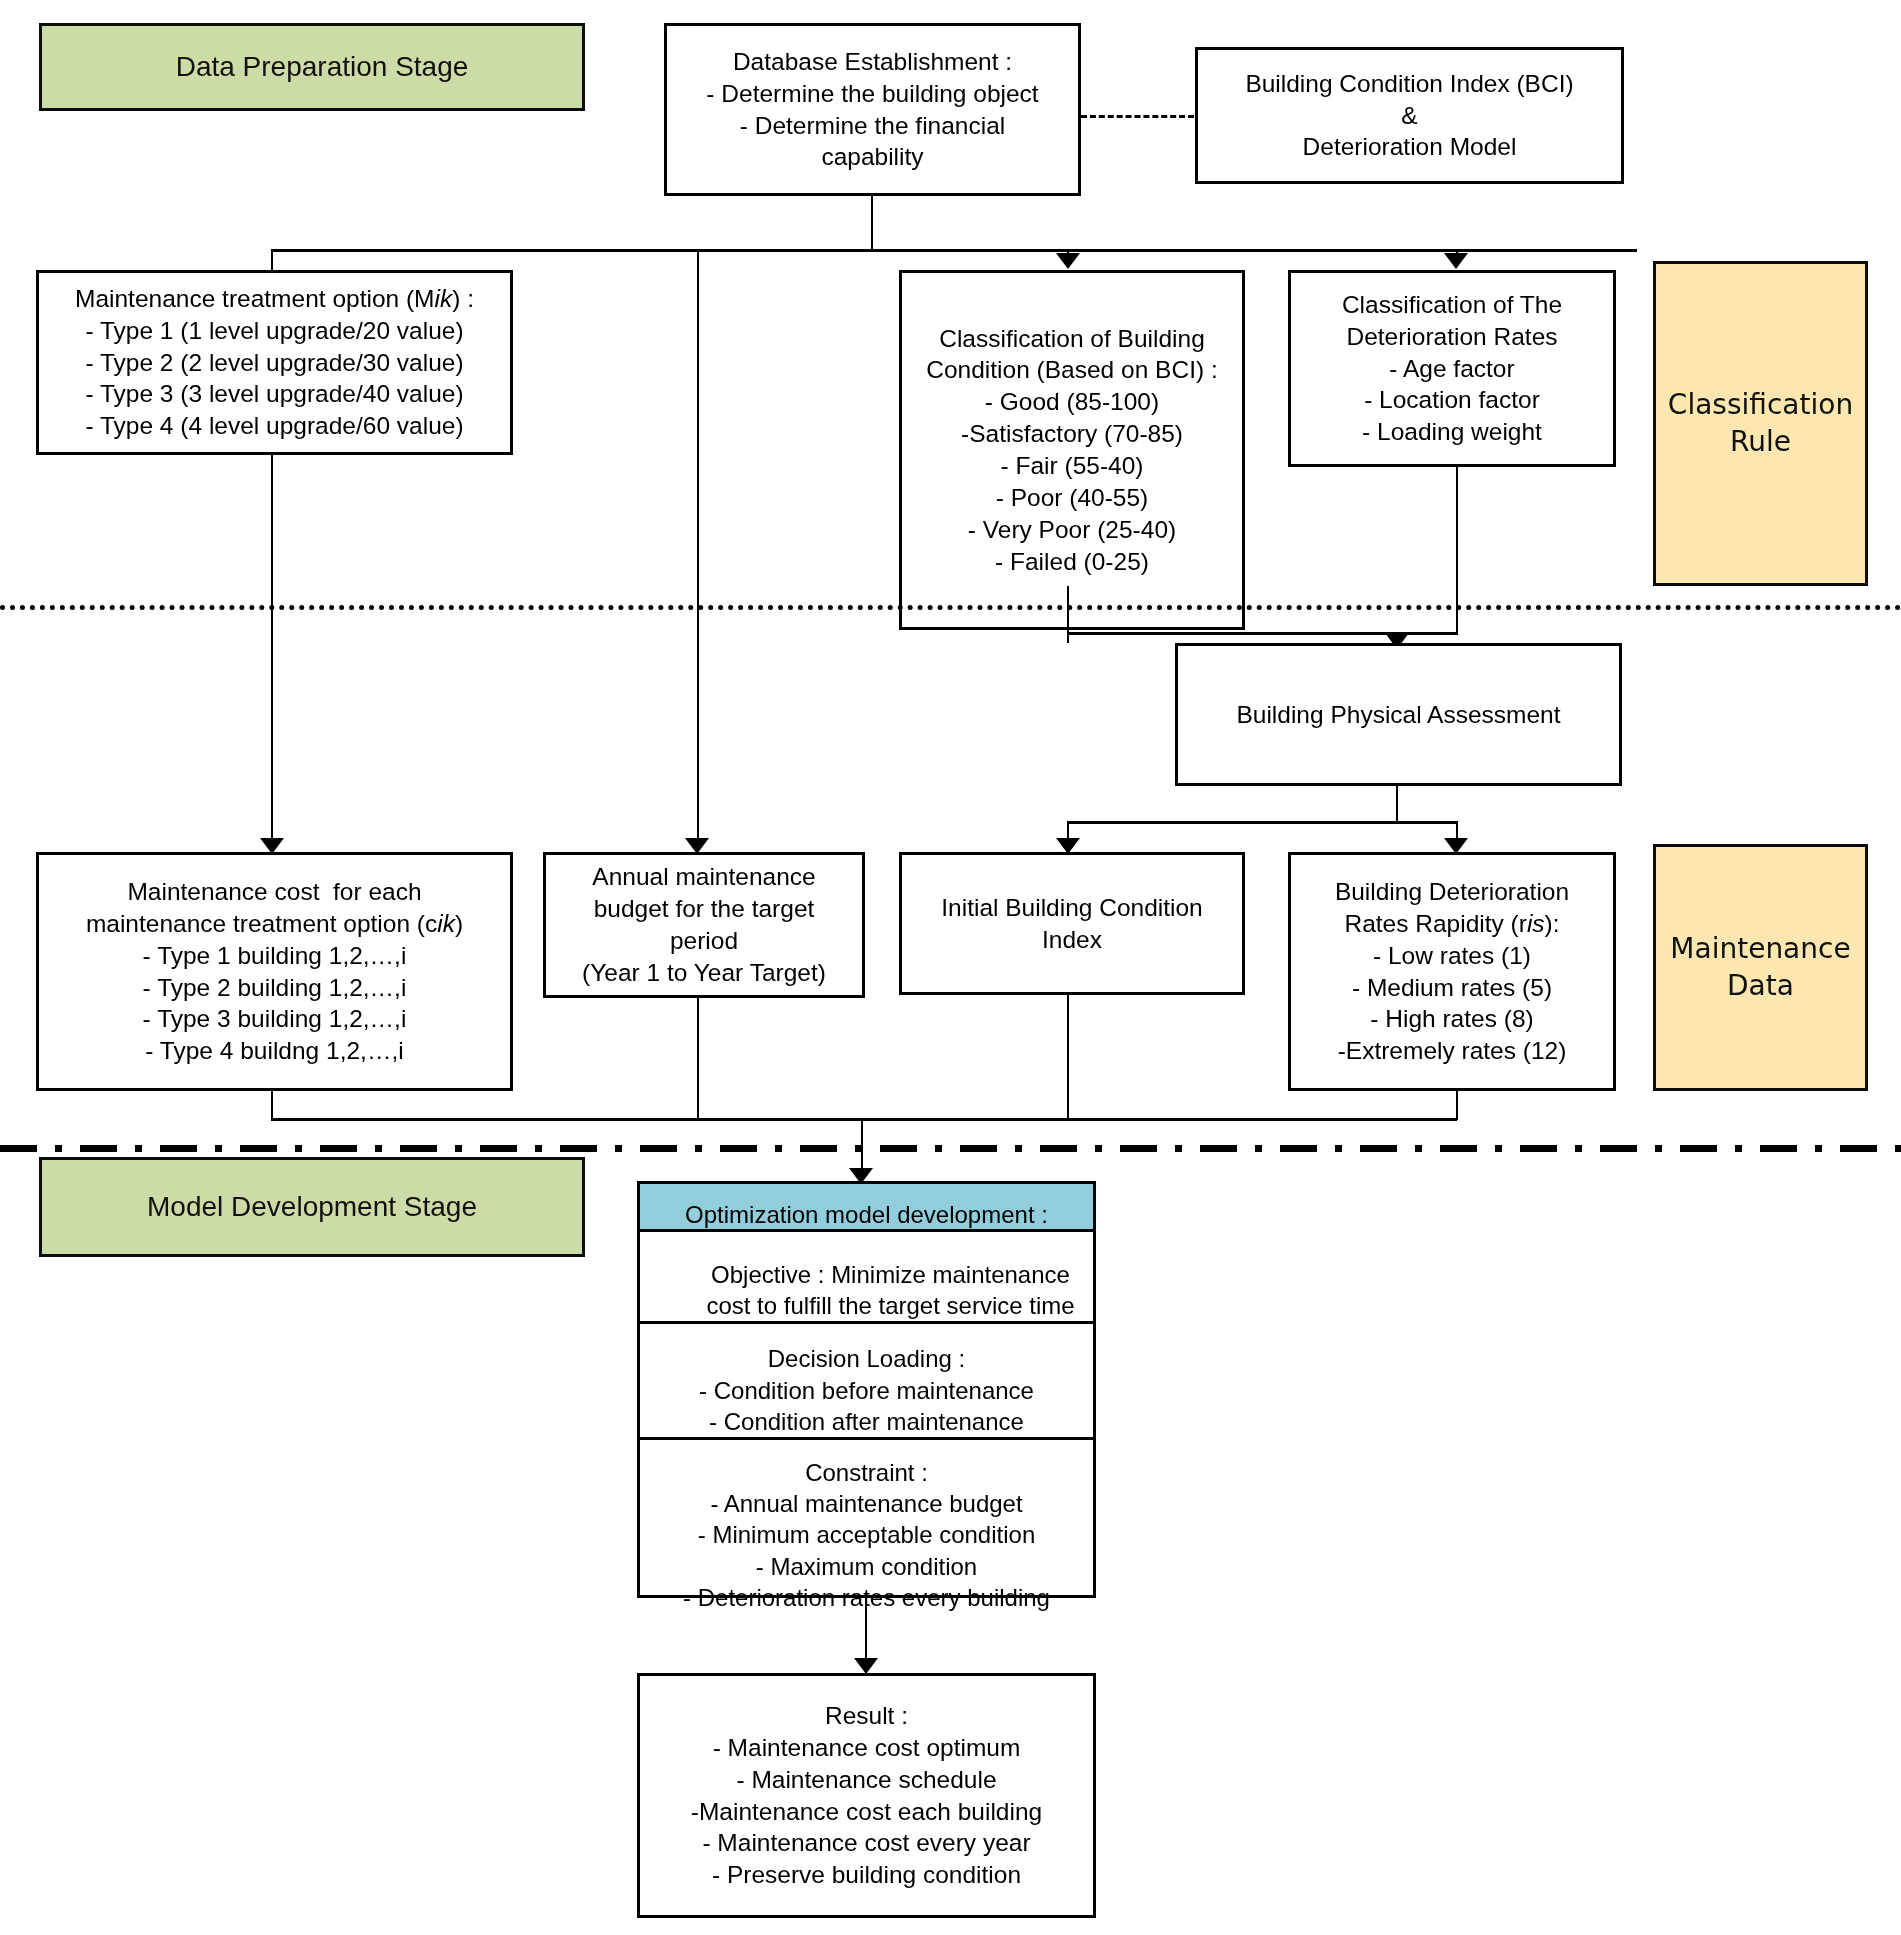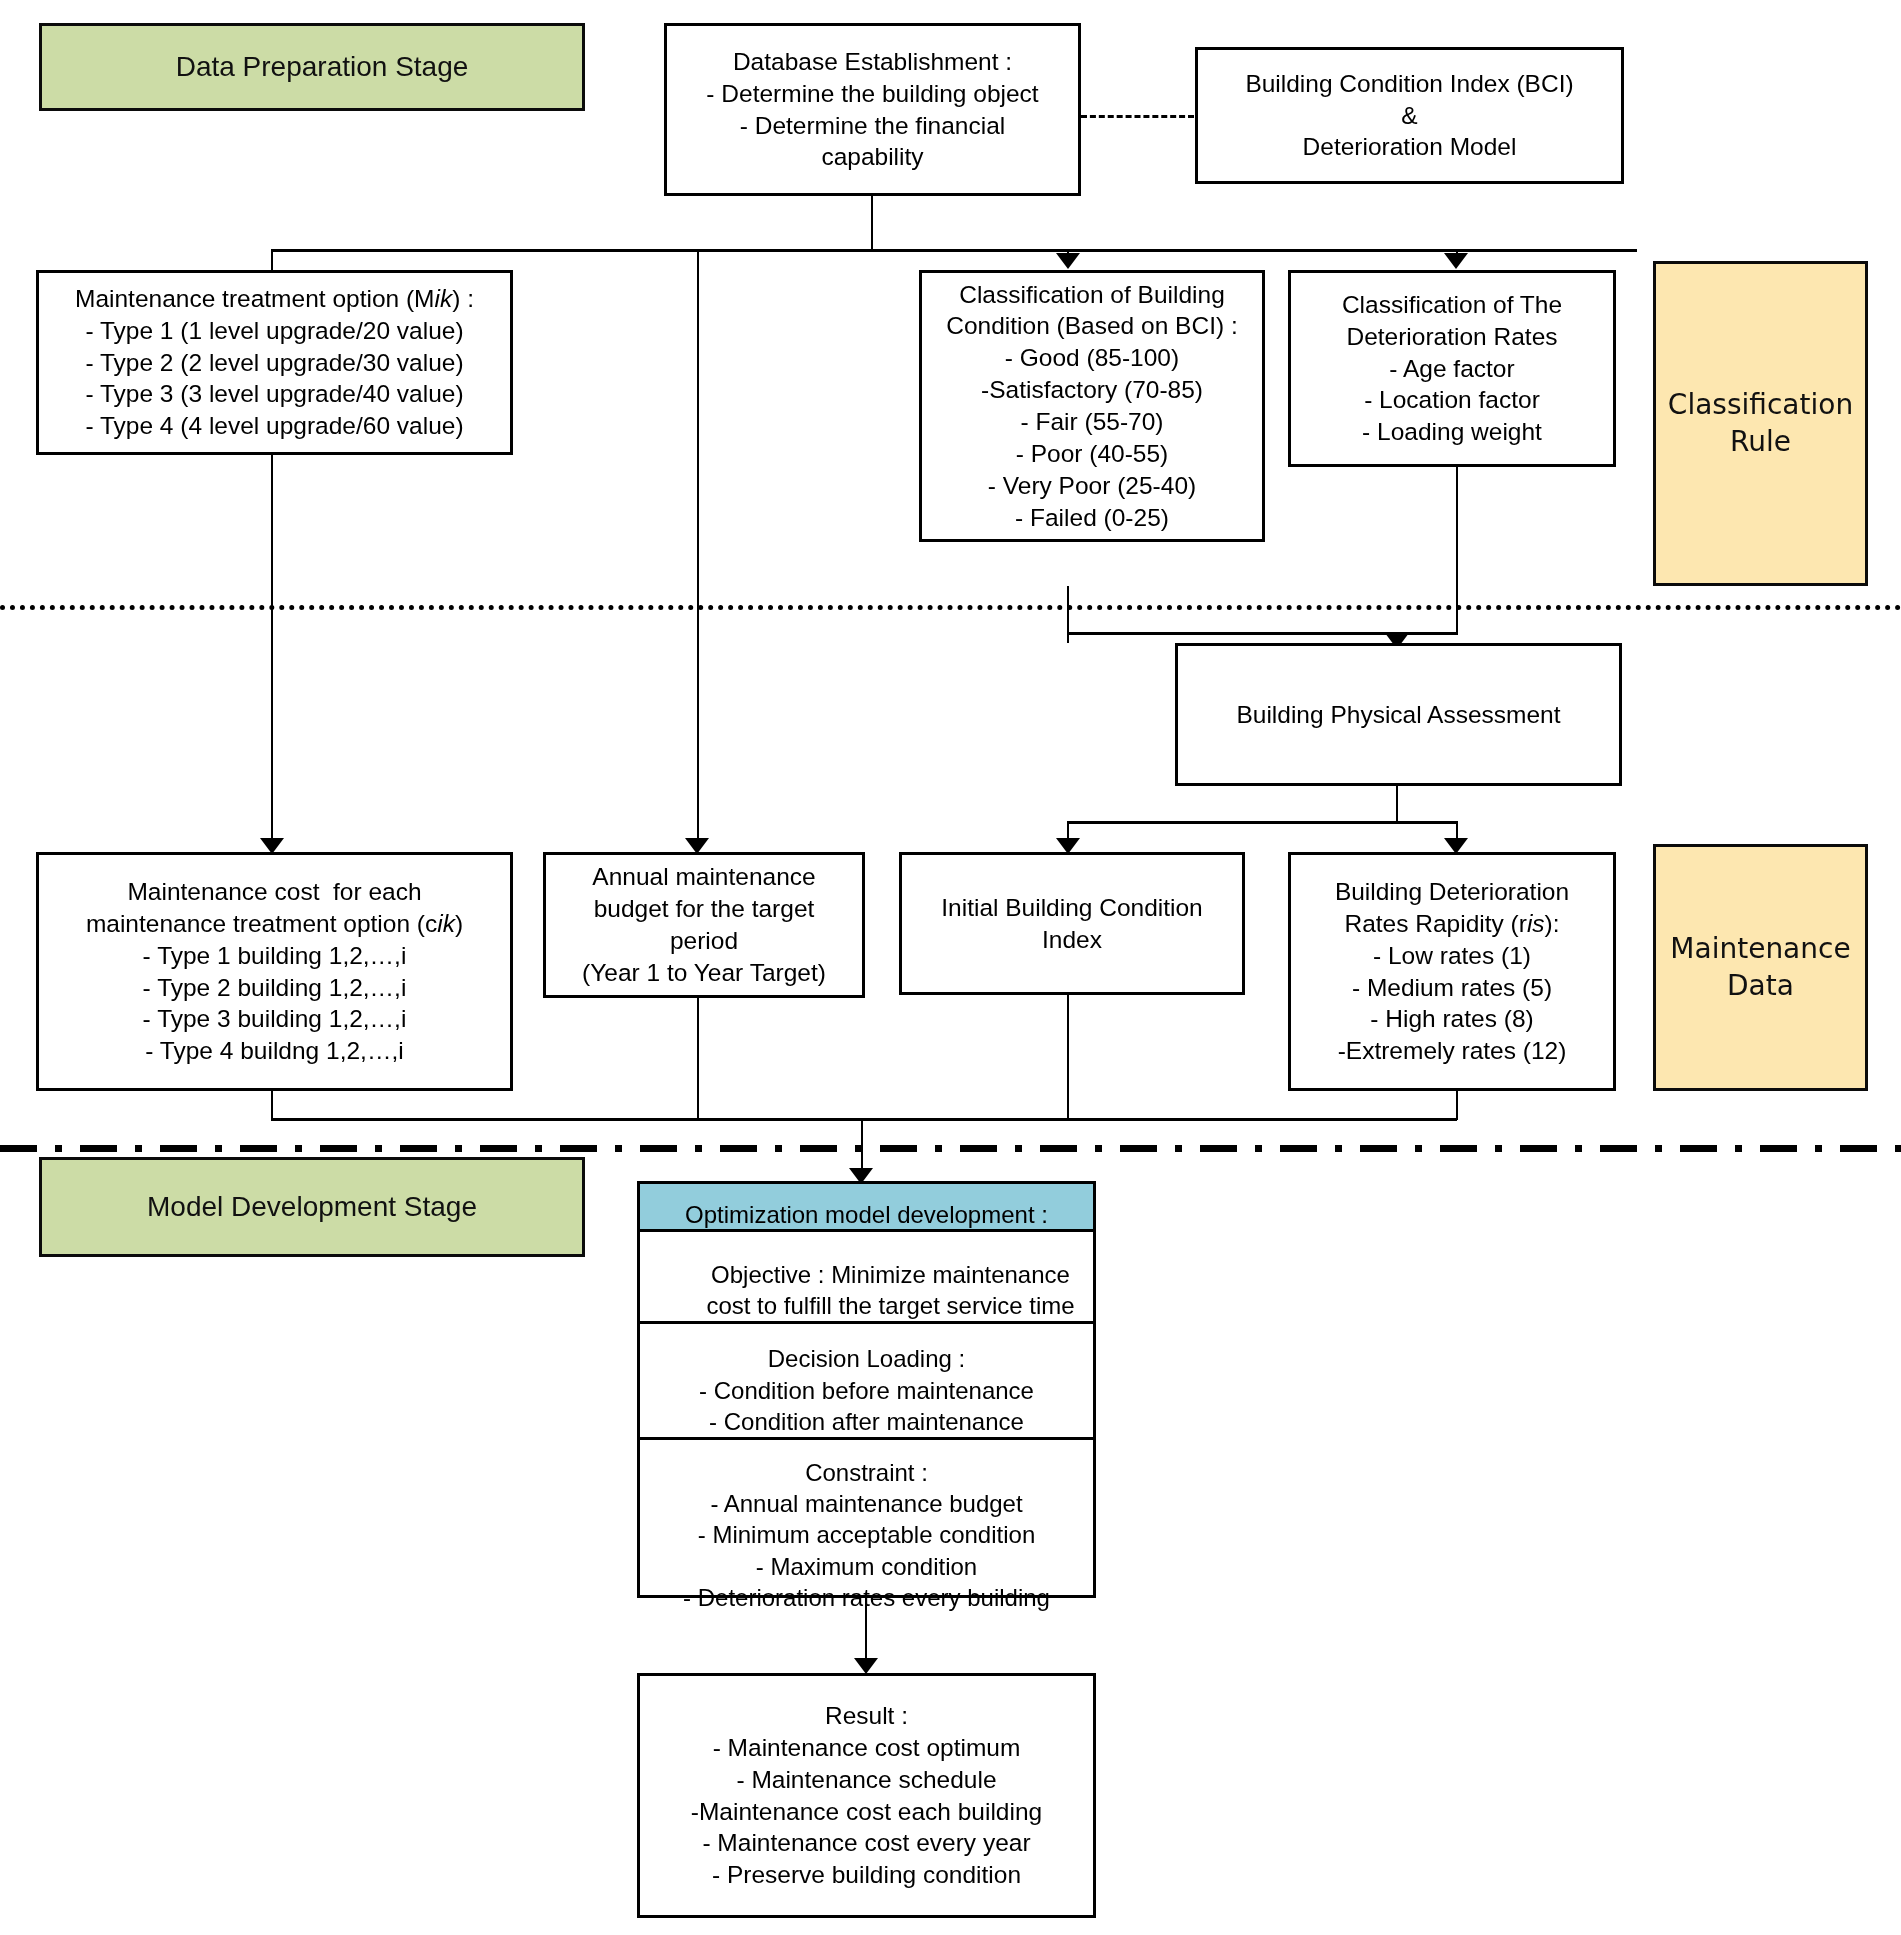--- a/index.html
+++ b/index.html
@@ -87,27 +87,27 @@
   <div class="box body-txt" style="left:36px;top:270px;width:477px;height:185px;">
     <span class="lines">
       <span class="ln"><span>Maintenance treatment option (M</span><span class="it">ik</span><span>) :</span></span>
       <span class="ln">- Type 1 (1 level upgrade/20 value)</span>
       <span class="ln">- Type 2 (2 level upgrade/30 value)</span>
       <span class="ln">- Type 3 (3 level upgrade/40 value)</span>
       <span class="ln">- Type 4 (4 level upgrade/60 value)</span>
     </span>
   </div>
 
-  <div class="box body-txt" style="left:899px;top:270px;width:346px;height:272px;margin-left:20px;">
+  <div class="box body-txt" style="left:899px;top:270px;width:346px;height:360px;">
     <span class="lines">
       <span class="ln">Classification of Building</span>
       <span class="ln">Condition (Based on BCI) :</span>
       <span class="ln">- Good (85-100)</span>
       <span class="ln">-Satisfactory (70-85)</span>
-      <span class="ln">- Fair (55-70)</span>
+      <span class="ln">- Fair (55-40)</span>
       <span class="ln">- Poor (40-55)</span>
       <span class="ln">- Very Poor (25-40)</span>
       <span class="ln">- Failed (0-25)</span>
     </span>
   </div>
 
   <div class="box body-txt" style="left:1288px;top:270px;width:328px;height:197px;">
     <span class="lines">
       <span class="ln">Classification of The</span>
       <span class="ln">Deterioration Rates</span>

